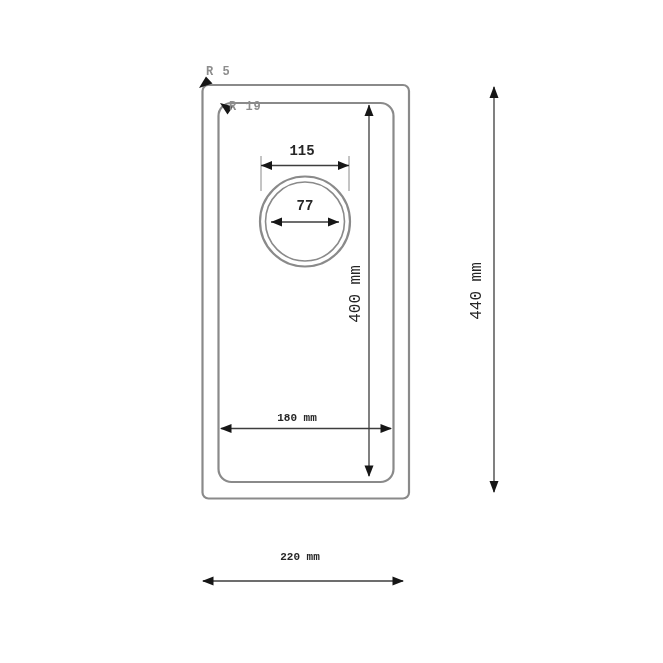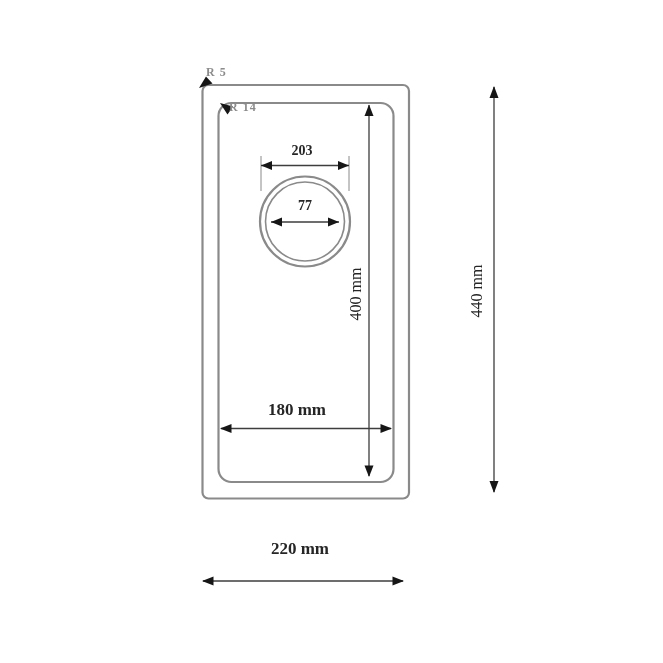--- a/index.html
+++ b/index.html
@@ -1,37 +1,37 @@
 <!DOCTYPE html>
 <html><head>
 <meta charset="utf-8">
 <style>
   html,body{margin:0;padding:0;background:#ffffff;}
   .canvas{
     position:relative;
     width:551px;height:663px;
     background:#ffffff;
-    font-family:Liberation Serif, serif;
+    font-family:Liberation Mono, monospace;
     overflow:hidden;
   }
   .canvas svg{position:absolute;left:0;top:0;}
   .outline{fill:none;stroke-width:2.2;}
   .outline-thin{fill:none;stroke-width:1.6;}
   .dim{fill:none;stroke-width:1.3;}
   .ext{fill:none;stroke-width:1;}
   .lbl{
     position:absolute;
     color:#262626;
     white-space:nowrap;
     line-height:1;
   }
   .lbl.center{transform:translate(-50%,-50%);}
   .lbl.vert{transform:translate(-50%,-50%) rotate(-90deg);}
   .lbl.small-bold{font-size:14px;font-weight:bold;background:#ffffff;padding:2px 5px;}
-  .lbl.big{font-size:17px;font-weight:600;}
+  .lbl.big{font-size:11px;font-weight:600;margin-top:9px;}
   .lbl.mid{font-size:16px;font-weight:400;background:#ffffff;padding:1px 3px;}
   .lbl.callout{font-size:12px;color:#8c8c8c;font-weight:600;letter-spacing:1px;}
 </style>
 </head>
 <body>
 
 <div class="canvas">
 
   <svg width="663" height="663" viewBox="0 0 663 663">
 
@@ -81,23 +81,23 @@
 
     <g>
       <line x1="203" y1="581" x2="403" y2="581" class="dim" stroke="#3d3d3d"></line>
       <polygon points="202,581 213.5,576.5 213.5,585.5" fill="#161616"></polygon>
       <polygon points="404,581 392.5,576.5 392.5,585.5" fill="#161616"></polygon>
     </g>
   </svg>
 
   <div class="lbl callout" style="left:206px;top:66px;">R 5</div>
 
-  <div class="lbl callout" style="left:229px;top:101px;">R 14</div>
+  <div class="lbl callout" style="left:229px;top:101px;">R 19</div>
 
-  <div class="lbl center small-bold" style="left:302px;top:151px;">203</div>
+  <div class="lbl center small-bold" style="left:302px;top:151px;">115</div>
 
   <div class="lbl center small-bold" style="left:305px;top:206px;">77</div>
 
   <div class="lbl vert mid" style="left:356px;top:294px;">400 mm</div>
 
   <div class="lbl vert mid" style="left:477px;top:291px;">440 mm</div>
 
   <div class="lbl center big" style="left:297px;top:409px;">180 mm</div>
 
   <div class="lbl center big" style="left:300px;top:548px;">220 mm</div>

